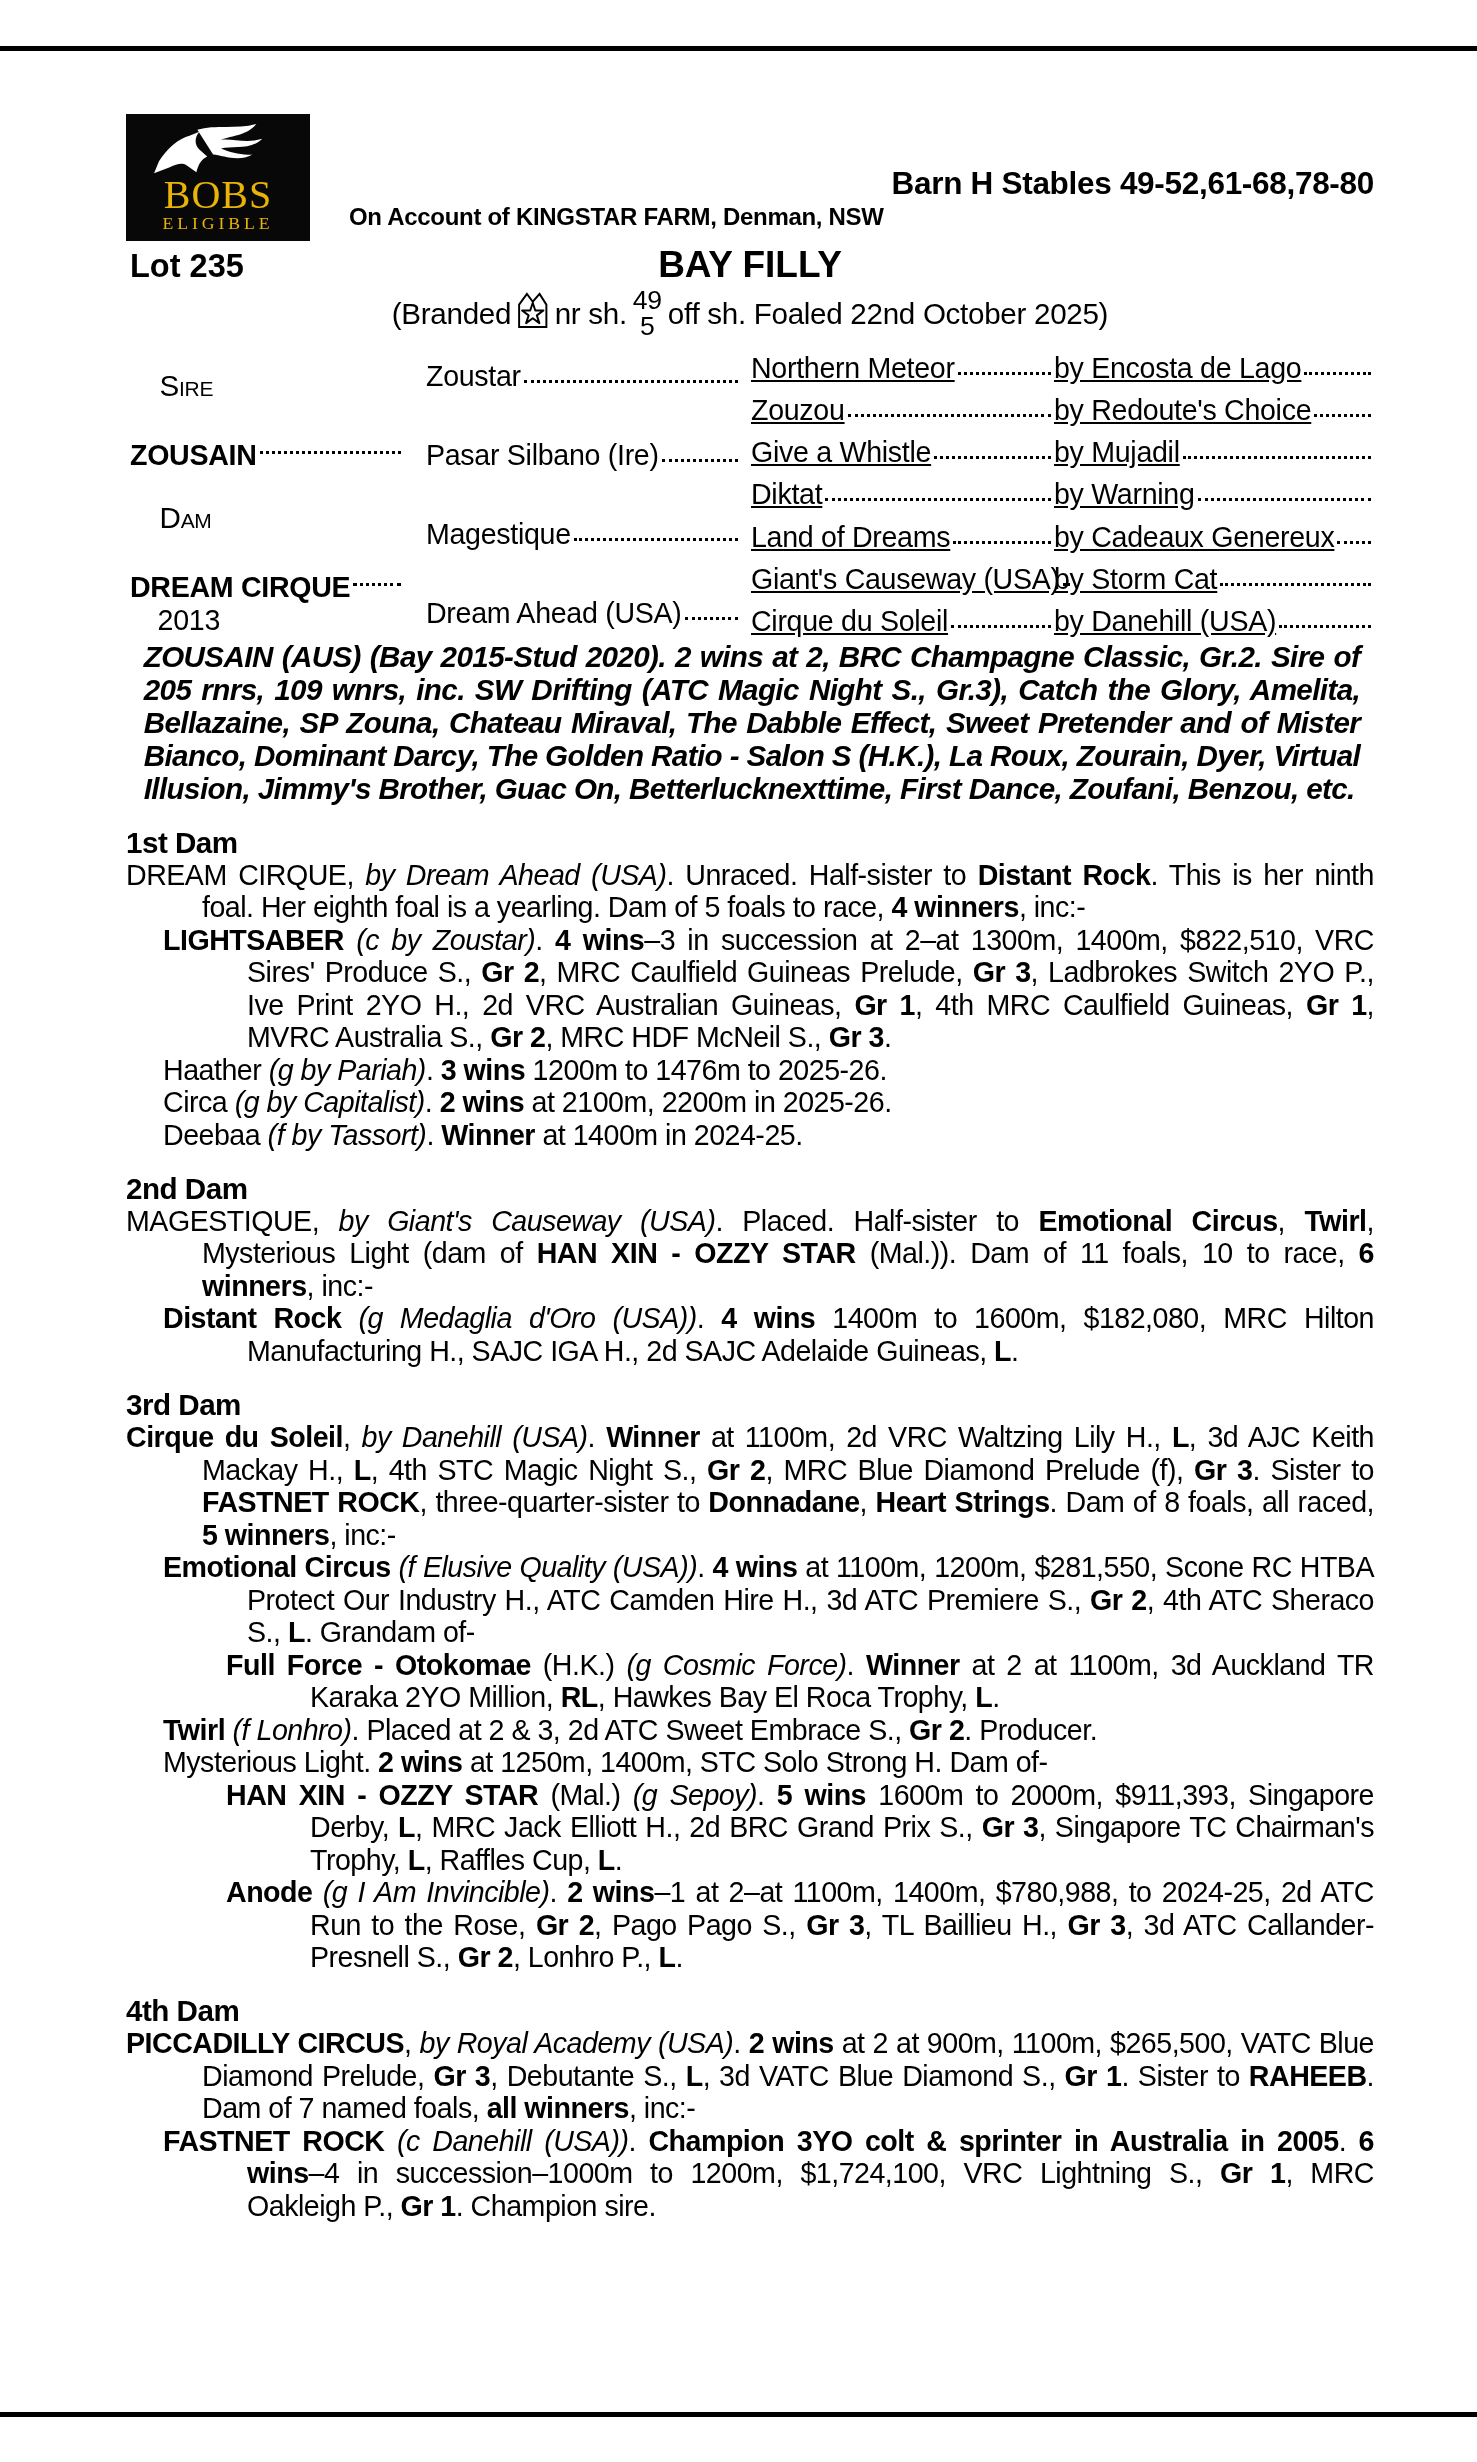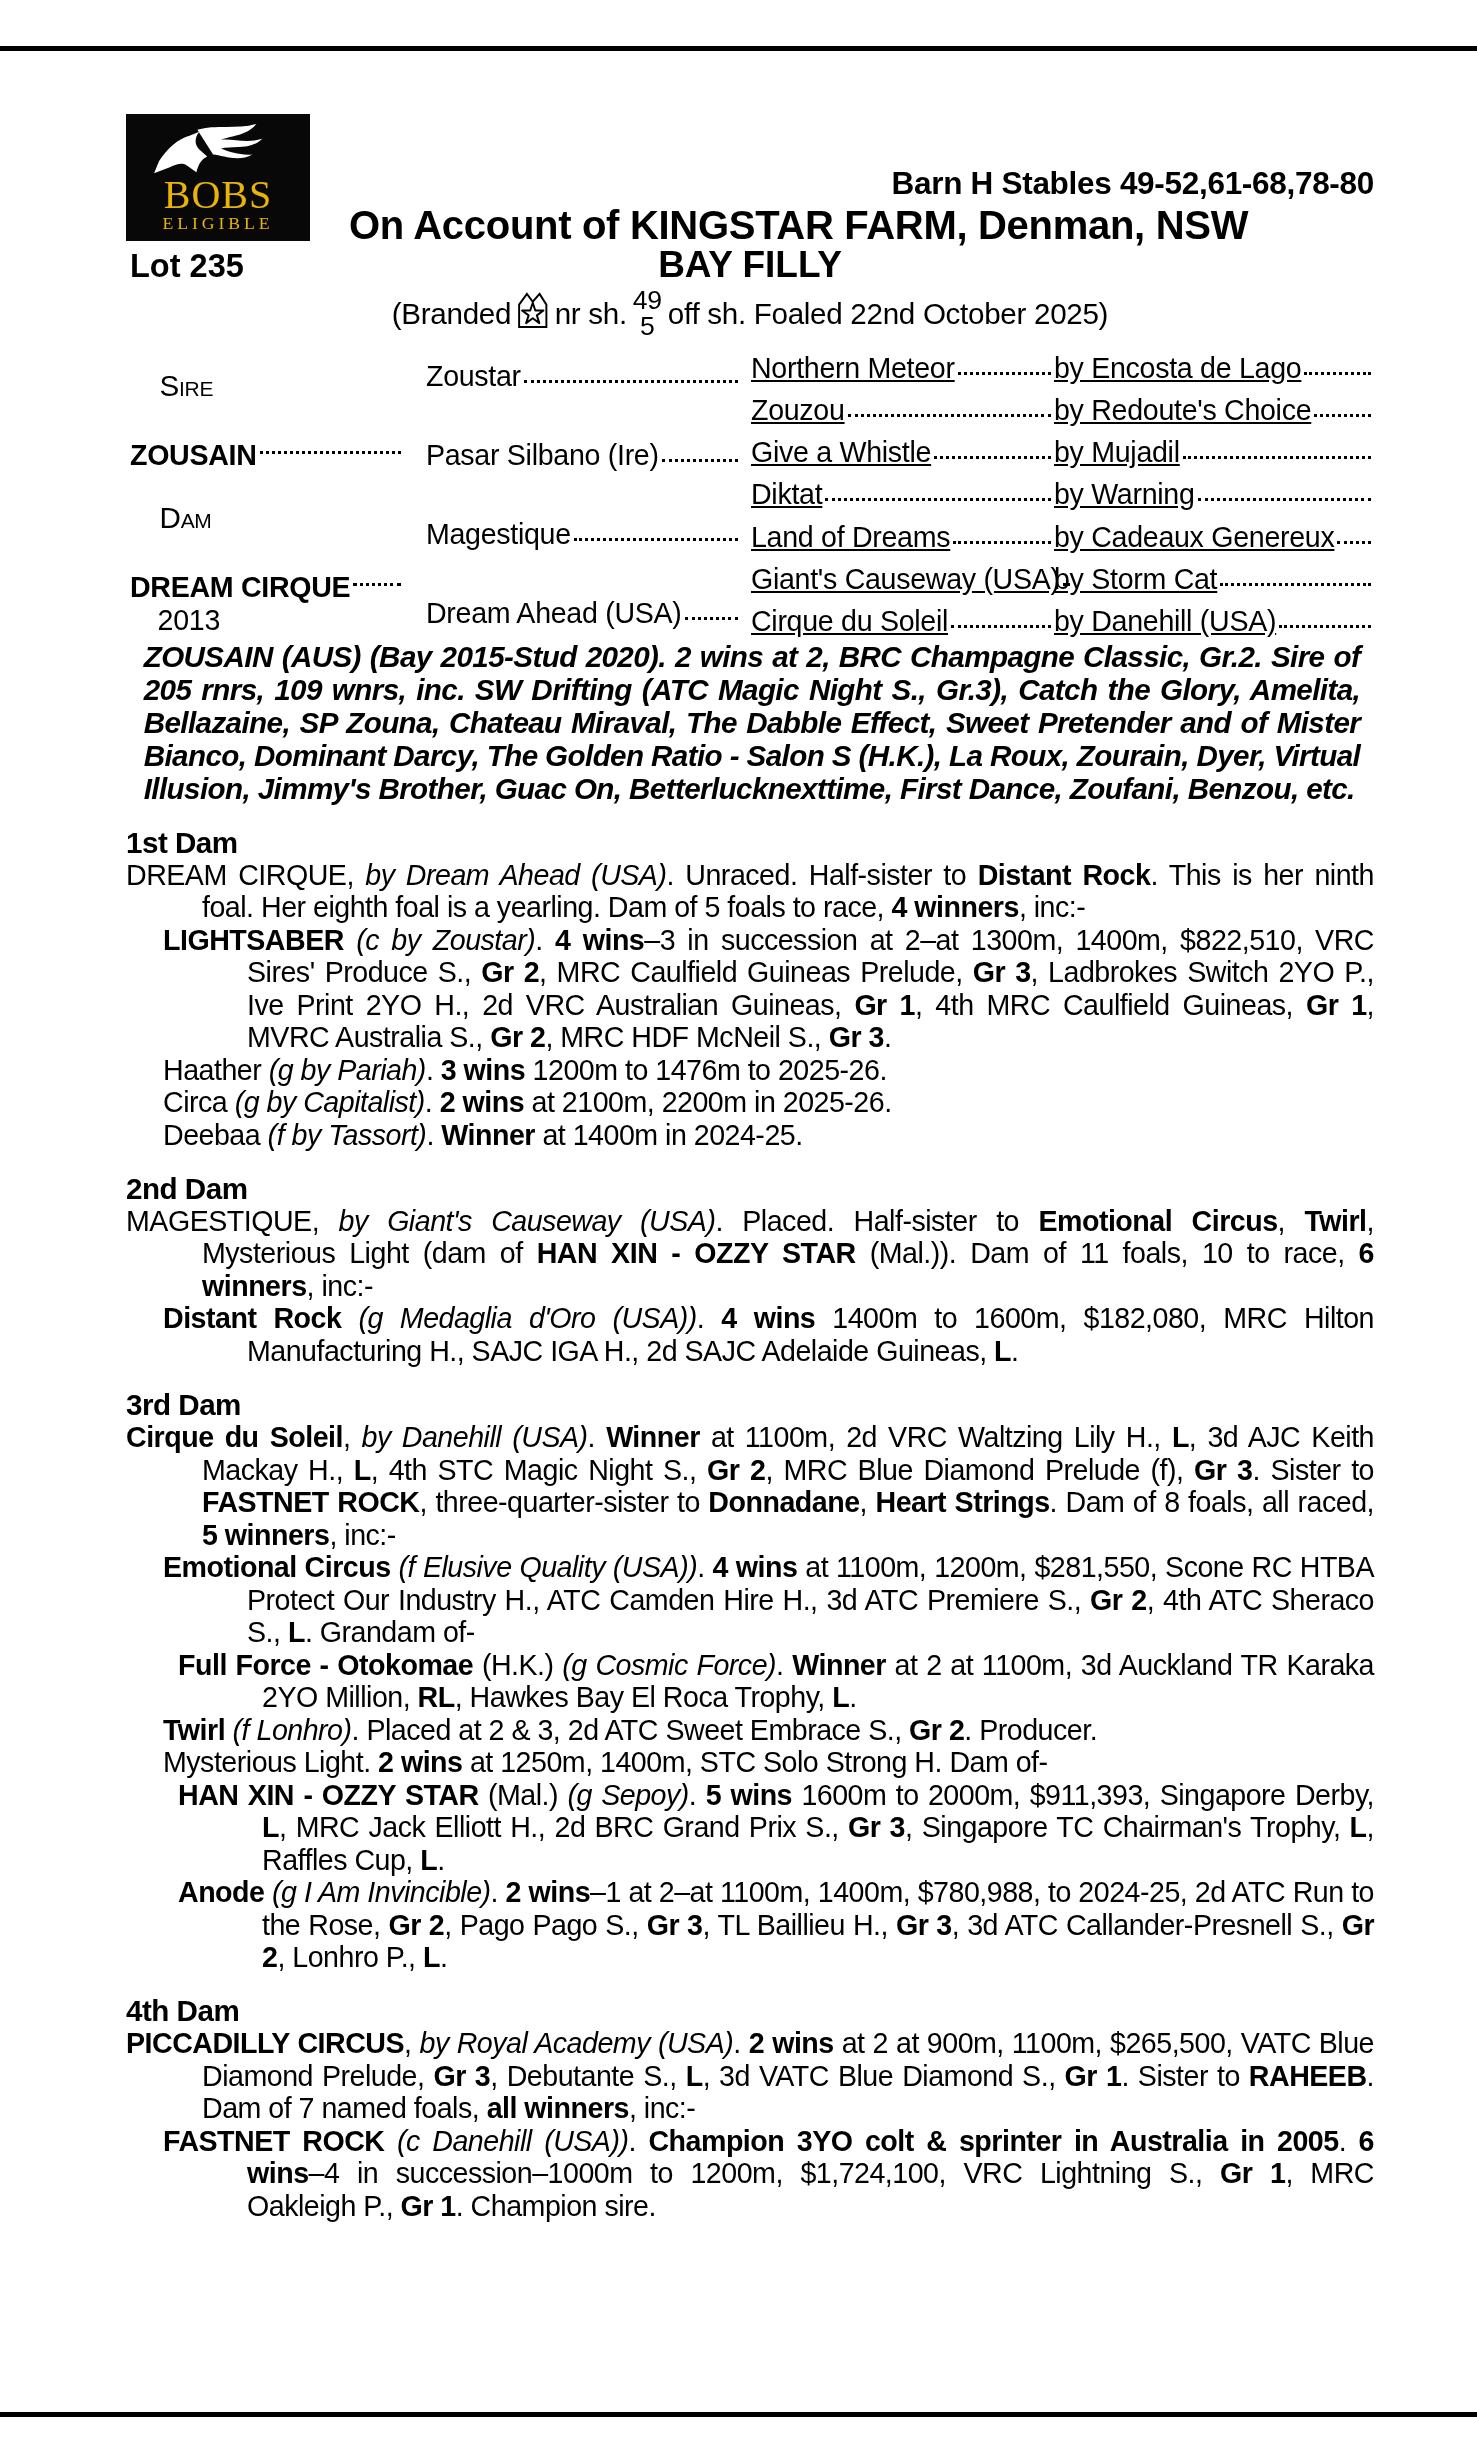--- a/index.html
+++ b/index.html
@@ -10,21 +10,21 @@
   .rule-bottom {top:2412px;}
 
   
   .logo {position:absolute; left:126px; top:114px; width:184px; height:127px; background:#080808;
          display:flex; flex-direction:column; align-items:center; justify-content:flex-end;
          padding-bottom:6.9px; box-sizing:border-box; color:#eab308;}
   .logo svg {position:absolute; top:7.9px; left:13.8px;}
   .logo-bobs {font-family:"Liberation Serif", serif; font-size:40px; line-height:39px; letter-spacing:1px; margin-top:57px;}
   .logo-eligible {font-family:"Liberation Serif", serif; font-size:17.7px; line-height:19.7px; letter-spacing:3.9px;}
   .barn-line {position:absolute; top:165px; left:126px; width:1248px; text-align:right; font-weight:bold; font-size:31.5px; letter-spacing:-0.3px;}
-  .account-line {position:absolute; top:203px; left:349px; font-weight:bold; font-size:40px; letter-spacing:-0.3px;}
+  .account-line {position:absolute; top:203px; left:349px; font-weight:bold; font-size:24px; letter-spacing:-0.3px;}
   .lot {position:absolute; top:248px; left:130px; font-weight:bold; font-size:32.5px;}
   .colour-title {position:absolute; top:244px; left:126px; width:1248px; text-align:center; font-weight:bold; font-size:37px;}
   .branded {position:absolute; top:288px; left:126px; width:1248px; display:flex; justify-content:center; align-items:center; gap:6px; font-size:29.6px; letter-spacing:-0.3px;}
   .frac {display:inline-flex; flex-direction:column; align-items:center; font-size:26.6px; line-height:25.6px;}
   .brand-mark {display:inline-block;}
 
   
   .ped {position:absolute; left:130px; top:347px; width:1244px; height:296px; display:flex; font-size:28.6px; letter-spacing:-0.3px;}
   .ped .c1 {width:296px; display:flex; flex-direction:column; box-sizing:border-box; padding-right:21.7px;}
   .ped .half {flex:1; display:flex; flex-direction:column; justify-content:center;}
@@ -41,21 +41,21 @@
   .nm {white-space:nowrap;}
   .leader {flex:1; height:0; border-bottom:3px dotted #000; margin:0 3px; min-width:5.9px; transform:translateY(-3px);}
 
   
   .content {position:absolute; left:126px; top:640px; width:1248px; font-size:28.6px; line-height:32.5px; letter-spacing:-0.5px; text-align:justify;}
   .sire-para {font-weight:bold; font-style:italic; font-size:29.6px; line-height:33px; padding-left:17.7px; padding-right:13.8px; letter-spacing:-0.6px;}
   .sec-h {font-weight:bold; font-size:29.6px; margin:20.7px 0 0 0; line-height:33px; text-align:left;}
   .para {margin:0;}
   .p-dam   {padding-left:76px; text-indent:-76px;}
   .p-foal1 {margin-left:37px; padding-left:84px; text-indent:-84px;}
-  .p-foal2 {margin-left:52px; padding-left:84px; text-indent:-84px;}
+  .p-foal2 {margin-left:100px; padding-left:84px; text-indent:-84px;}
   .b {font-weight:bold;}
   .i {font-style:italic;}
 </style>
 </head>
 <body>
 
 <div class="page">
   <div class="rule rule-top"></div>
 
   <div class="logo">

